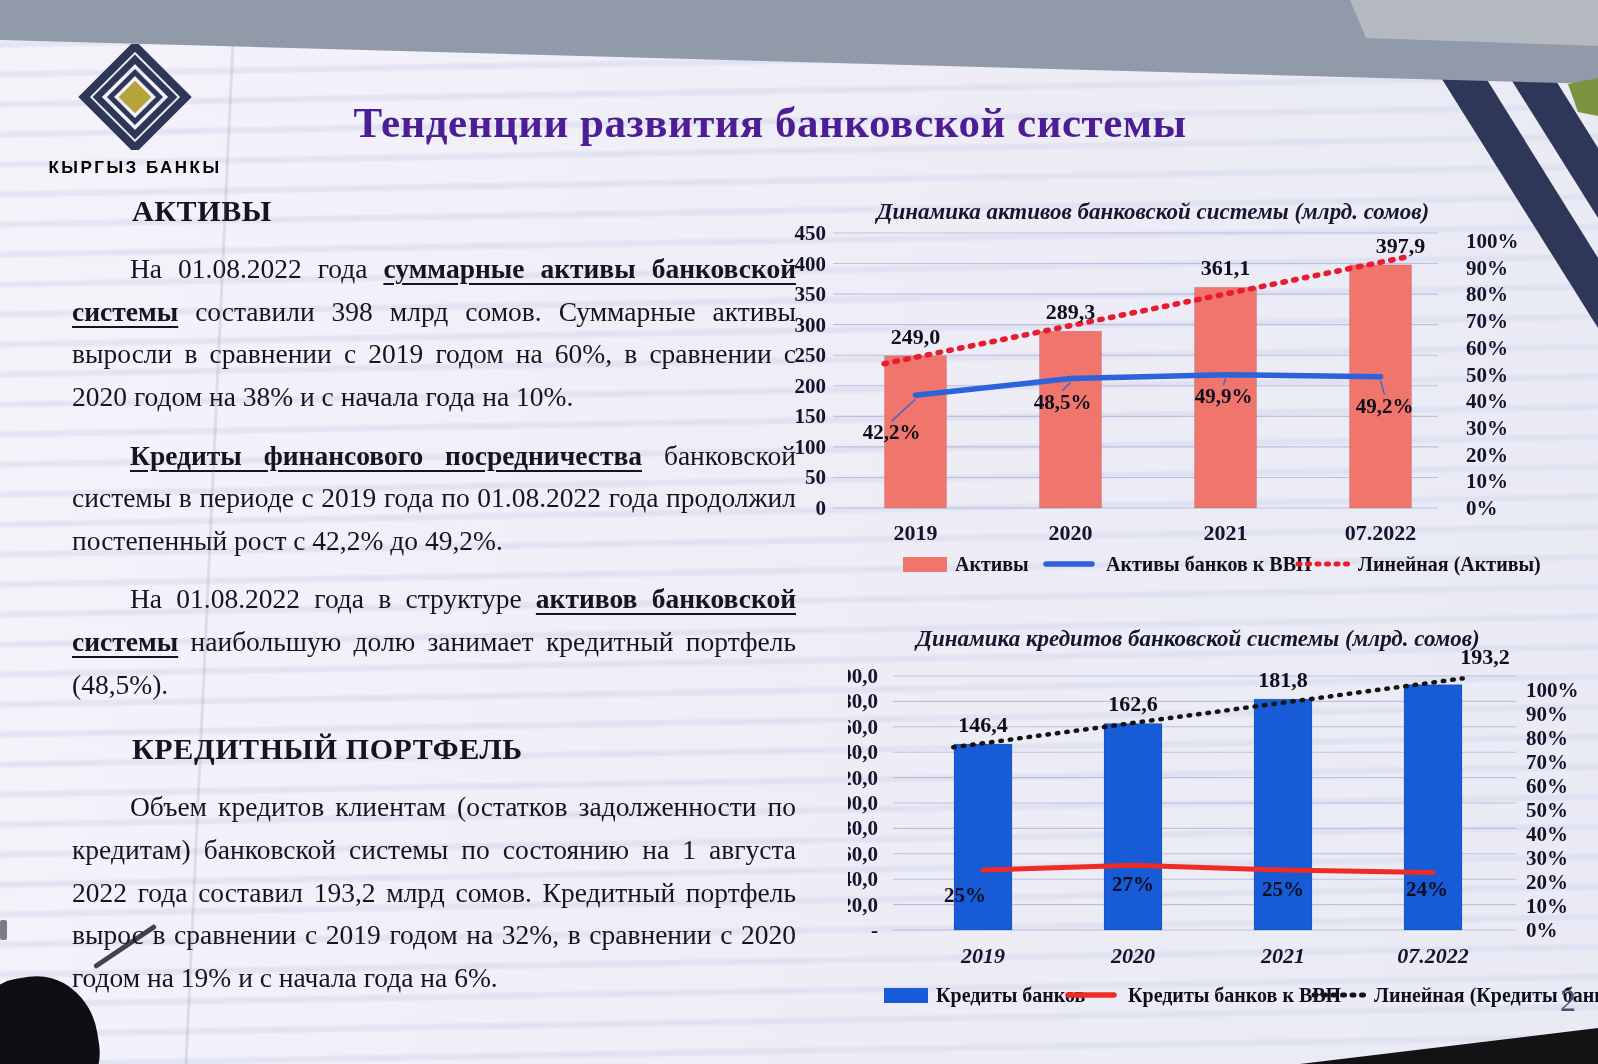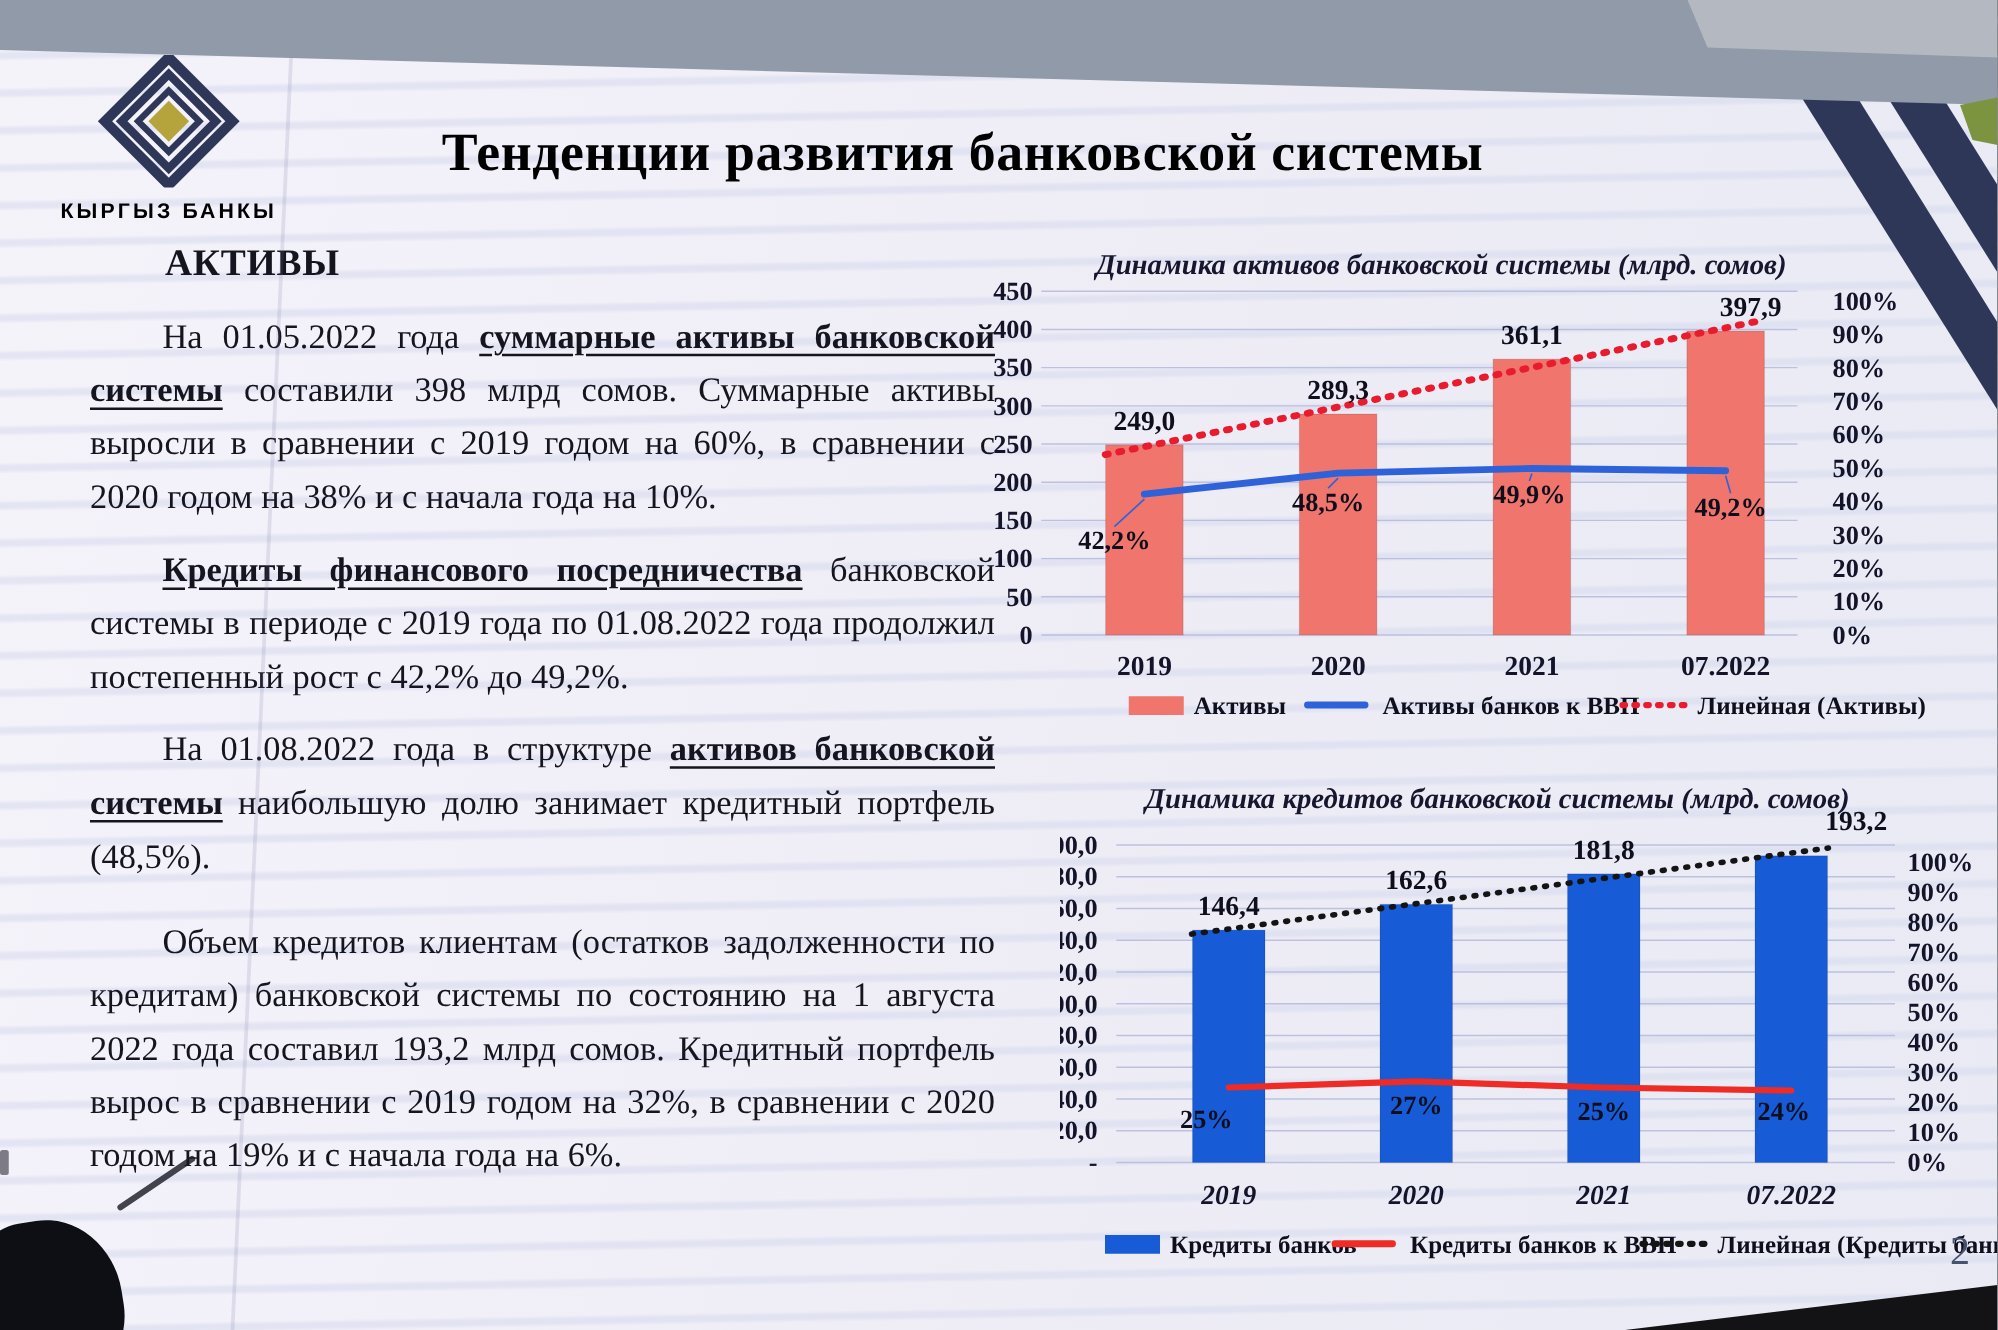--- a/index.html
+++ b/index.html
@@ -8,21 +8,21 @@
   #slide{position:absolute;left:0;top:0;width:1598px;height:1064px;
     background:
       repeating-linear-gradient(179deg, rgba(223,227,242,0) 0 10px, rgba(213,218,238,.55) 13px 16px, rgba(223,227,242,0) 19px 30px),
       linear-gradient(100deg,#f5f3fa 0%,#f0eef7 38%,#e9eaf4 100%);}
   #decor{position:absolute;left:0;top:0;width:1598px;height:1064px;pointer-events:none;z-index:3;}
   .content{position:absolute;z-index:2;}
   #logo{left:40px;top:44px;width:190px;text-align:center;}
   #logo-label{margin-top:4px;font-family:"Liberation Sans",sans-serif;font-size:17px;
     letter-spacing:2.5px;color:#000000;font-weight:600;}
   #slide-title{left:255px;top:98px;width:1030px;text-align:center;
-    font-size:43px;font-weight:700;color:#000000;letter-spacing:.5px;}
+    font-size:43px;font-weight:700;color:#4c1d95;letter-spacing:.5px;}
   #text-col{left:72px;top:194px;width:724px;color:#15151f;}
   .sec-heading{font-size:30px;font-weight:700;margin:0 0 20px 60px;letter-spacing:.6px;}
   .sec{margin-bottom:26px;}
   .para{font-size:27.5px;line-height:1.55;text-align:justify;text-indent:58px;margin:0 0 16px 0;}
   .b{font-weight:700;}
   .u{text-decoration:underline;text-underline-offset:5px;text-decoration-thickness:2px;}
   #chart1{left:778px;top:193px;width:775px;height:400px;text-align:right;}
   #chart2{left:848px;top:618px;width:750px;height:412px;}
   .ch-title{font:italic 700 23px "Liberation Serif",serif;fill:#16162e;}
   .tick{font:700 21px "Liberation Serif",serif;fill:#13132a;}
@@ -64,25 +64,26 @@
       <polygon points="60,36 76,52 60,68 44,52" fill="#b5a43c"></polygon>
     </svg>
     <div id="logo-label">КЫРГЫЗ БАНКЫ</div>
   </div>
 
   <div id="slide-title" class="content">Тенденции развития банковской системы</div>
 
   <div id="text-col" class="content">
       <div class="sec">
         <div class="sec-heading">АКТИВЫ</div>
-        <p class="para"><span class="">На 01.05.2022 года </span><span class="b u">суммарные активы банковской системы</span><span class=""> составили 398 млрд сомов. Суммарные активы выросли в сравнении с 2019 годом на 60%, в сравнении с 2020 годом на 38% и с начала года на 10%.</span></p>
+        <p class="para"><span class="">На 01.08.2022 года </span><span class="b u">суммарные активы банковской системы</span><span class=""> составили 398 млрд сомов. Суммарные активы выросли в сравнении с 2019 годом на 60%, в сравнении с 2020 годом на 38% и с начала года на 10%.</span></p>
         <p class="para"><span class="b u">Кредиты финансового посредничества</span><span class=""> банковской системы в периоде с 2019 года по 01.08.2022 года продолжил постепенный рост с 42,2% до 49,2%.</span></p>
         <p class="para"><span class="">На 01.08.2022 года в структуре </span><span class="b u">активов банковской системы</span><span class=""> наибольшую долю занимает кредитный портфель (48,5%).</span></p>
       </div>
       <div class="sec">
+        <div class="sec-heading">КРЕДИТНЫЙ ПОРТФЕЛЬ</div>
         <p class="para"><span class="">Объем кредитов клиентам (остатков задолженности по кредитам) банковской системы по состоянию на 1 августа 2022 года составил 193,2 млрд сомов. Кредитный портфель вырос в сравнении с 2019 годом на 32%, в сравнении с 2020 годом на 19% и с начала года на 6%.</span></p>
       </div>
     </div>
 
   <div id="chart1" class="content"><svg viewBox="0 0 775 400" width="100%" height="100%">
         <line x1="55" y1="40" x2="660" y2="40" class="grid"></line>
         <text x="48" y="47" class="tick" text-anchor="end">450</text>
         <line x1="55" y1="70.55555555555556" x2="660" y2="70.55555555555556" class="grid"></line>
         <text x="48" y="77.55555555555556" class="tick" text-anchor="end">400</text>
         <line x1="55" y1="101.11111111111111" x2="660" y2="101.11111111111111" class="grid"></line>

